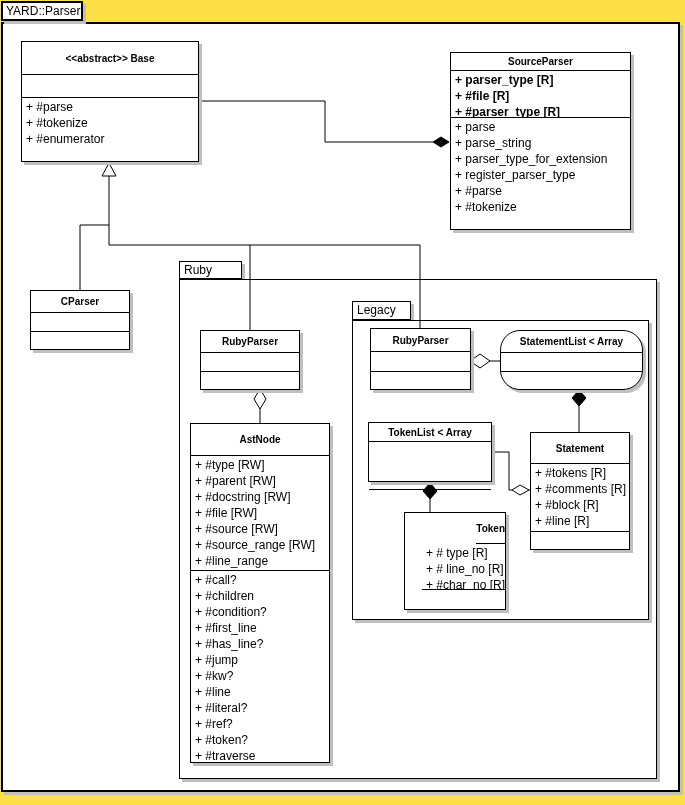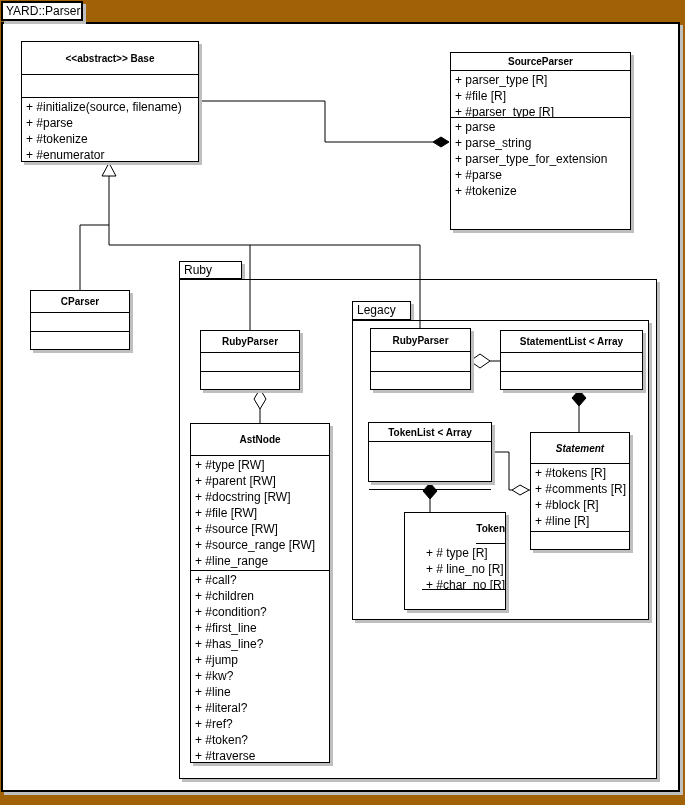--- a/index.html
+++ b/index.html
@@ -1,18 +1,18 @@
 <!DOCTYPE html>
 <html><head>
 <meta charset="utf-8">
 <style>
   html,body { margin:0; padding:0; background:#ffffff; }
   #canvas {
     position:relative; width:685px; height:805px; overflow:hidden;
-    font-family:"Liberation Sans", sans-serif; background:#a16207;
+    font-family:"Liberation Sans", sans-serif; background:#fde047;
   }
   
   .frame {
     position:absolute; left:1px; top:22px; width:679px; height:770px;
     border:2px solid #000; box-sizing:border-box; background:#ffffff;
     box-shadow:3px 3px 0 #bfbfbf;
   }
   .frame-tab {
     position:absolute; left:1px; top:1px; width:82px; height:20px;
     border:2px solid #000; box-sizing:border-box; background:#ffffff;
@@ -109,38 +109,38 @@
       <polyline points="492,452 509,452 509,490 512,490" fill="none" stroke="#000" stroke-width="1"></polyline>
       <polygon points="512,490 520,485 529,490 520,495" fill="#fff" stroke="#000" stroke-width="1"></polygon>
       <line x1="529" y1="490" x2="530" y2="490" stroke="#000" stroke-width="1"></line>
     </g>
   </svg>
 
   <div class="uml-class" style="left:21px; top:41px; width:178px; height:121px;">
     <div class="uml-title" style="height:33px;">&lt;&lt;abstract&gt;&gt; Base</div>
     <div class="uml-section" style="height:23px;"></div>
     <div class="uml-section last">
-        <div class="member">+ #initialize(source, filename)</div>
         <div class="member">+ #parse</div>
         <div class="member">+ #tokenize</div>
         <div class="member">+ #enumerator</div>
       </div>
   </div>
 
   <div class="uml-class" style="left:450px; top:52px; width:181px; height:178px;">
     <div class="uml-title" style="height:18px;">SourceParser</div>
-    <div class="uml-section" style="height:47px;">
+    <div class="uml-section" style="height:47px;font-weight:bold;">
         <div class="member">+ parser_type [R]</div>
         <div class="member">+ #file [R]</div>
         <div class="member">+ #parser_type [R]</div>
       </div>
     <div class="uml-section last">
         <div class="member">+ parse</div>
         <div class="member">+ parse_string</div>
         <div class="member">+ parser_type_for_extension</div>
+        <div class="member">+ register_parser_type</div>
         <div class="member">+ #parse</div>
         <div class="member">+ #tokenize</div>
       </div>
   </div>
 
   <div class="uml-class" style="left:30px; top:290px; width:100px; height:60px;">
     <div class="uml-title" style="height:22px;">CParser</div>
     <div class="uml-section" style="height:19px;"></div>
     <div class="uml-section last"></div>
   </div>
@@ -177,34 +177,34 @@
         <div class="member">+ #traverse</div>
       </div>
   </div>
 
   <div class="uml-class" style="left:370px; top:328px; width:101px; height:62px;">
     <div class="uml-title" style="height:23px;">RubyParser</div>
     <div class="uml-section" style="height:20px;"></div>
     <div class="uml-section last"></div>
   </div>
 
-  <div class="uml-class" style="left:500px; top:330px; width:143px; height:60px;">
+  <div class="uml-class" style="left:500px; top:330px; width:143px; height:60px;border-radius:20px;">
     <div class="uml-title" style="height:22px;">StatementList &lt; Array</div>
     <div class="uml-section" style="height:19px;"></div>
     <div class="uml-section last"></div>
   </div>
 
   <div class="uml-class" style="left:368px; top:422px; width:124px; height:60px;gap:27px;">
     <div class="uml-title" style="height:19px;">TokenList &lt; Array</div>
     <div class="uml-section" style="height:21px;"></div>
     <div class="uml-section last"></div>
   </div>
 
   <div class="uml-class" style="left:530px; top:432px; width:100px; height:118px;">
-    <div class="uml-title" style="height:31px;font-style:italic;">Statement</div>
+    <div class="uml-title" style="height:31px;">Statement</div>
     <div class="uml-section" style="height:68px;">
         <div class="member">+ #tokens [R]</div>
         <div class="member">+ #comments [R]</div>
         <div class="member">+ #block [R]</div>
         <div class="member">+ #line [R]</div>
       </div>
     <div class="uml-section last"></div>
   </div>
 
   <div class="uml-class" style="left:404px; top:512px; width:102px; height:98px;align-items:flex-end;">

